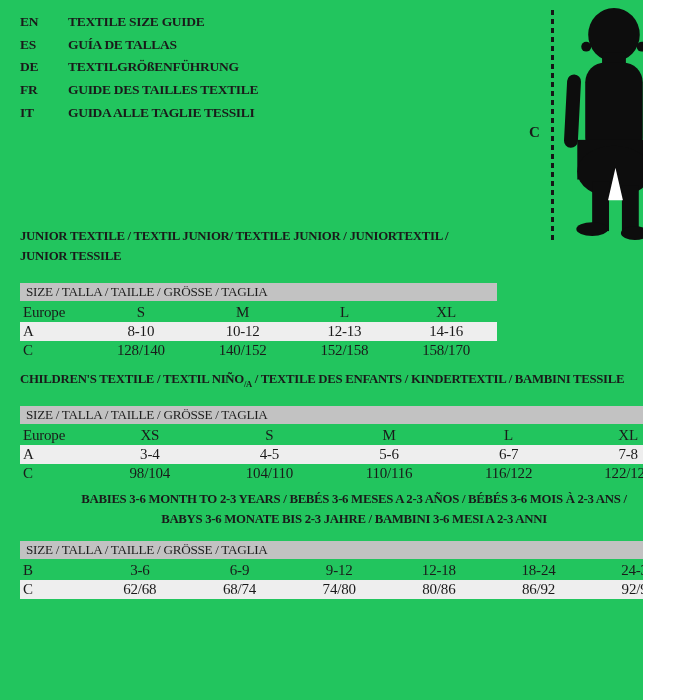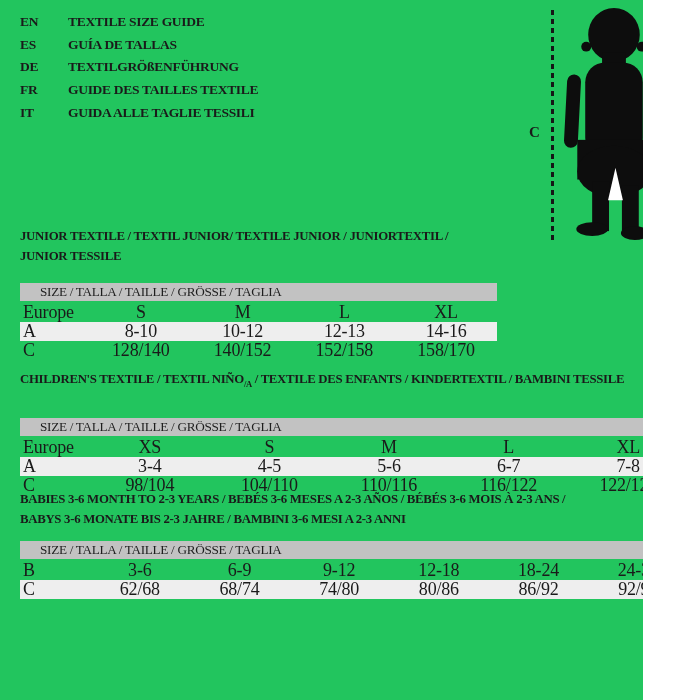--- a/index.html
+++ b/index.html
@@ -20,29 +20,29 @@
     font-size:15px;font-weight:700;}
   .baby-svg{position:absolute;left:561px;top:5px;width:102px;height:238px;}
   
   .size-section{position:absolute;left:20px;}
   #sec-junior{top:227px;width:477px;}
   #sec-children{top:370px;width:668px;}
   #sec-babies{top:490px;width:668px;}
   .tbl-title{margin:0;font-size:12.8px;font-weight:700;letter-spacing:-0.3px;
     line-height:19.5px;white-space:pre-line;}
   #sec-junior .tbl-title{margin-bottom:17px;}
-  #sec-children .tbl-title{margin-bottom:24px;}
-  #sec-babies .tbl-title{margin-bottom:12px;}
+  #sec-children .tbl-title{margin-bottom:12px;}
+  #sec-babies .tbl-title{margin-bottom:12px;text-align:center;}
   .tbl-title sub{font-size:8.5px;}
   .tbl{width:100%;}
   .tbl-bar{height:18px;line-height:18px;background:#c2c2c2;
-    padding-left:20px;font-size:13.2px;letter-spacing:-0.3px;color:#1e1e1e;
+    padding-left:6px;font-size:13.2px;letter-spacing:-0.3px;color:#1e1e1e;
     margin-bottom:2px;box-sizing:border-box;}
-  .trow{display:flex;height:19px;align-items:center;font-size:18px;
-    letter-spacing:-0.2px;justify-content:center;}
+  .trow{display:flex;height:19px;align-items:center;font-size:15px;
+    letter-spacing:-0.2px;}
   .trow.shaded{background:#eeeeee;}
   .tlabel{flex:0 0 70px;width:70px;padding-left:3px;box-sizing:border-box;}
   .tcell{flex:1 1 0;text-align:center;}
   
   .legend{position:absolute;left:24px;top:626px;}
   .legend-line{font-size:12.5px;font-weight:700;letter-spacing:-0.25px;
     line-height:19.4px;}
 </style>
 </head>
 <body>

